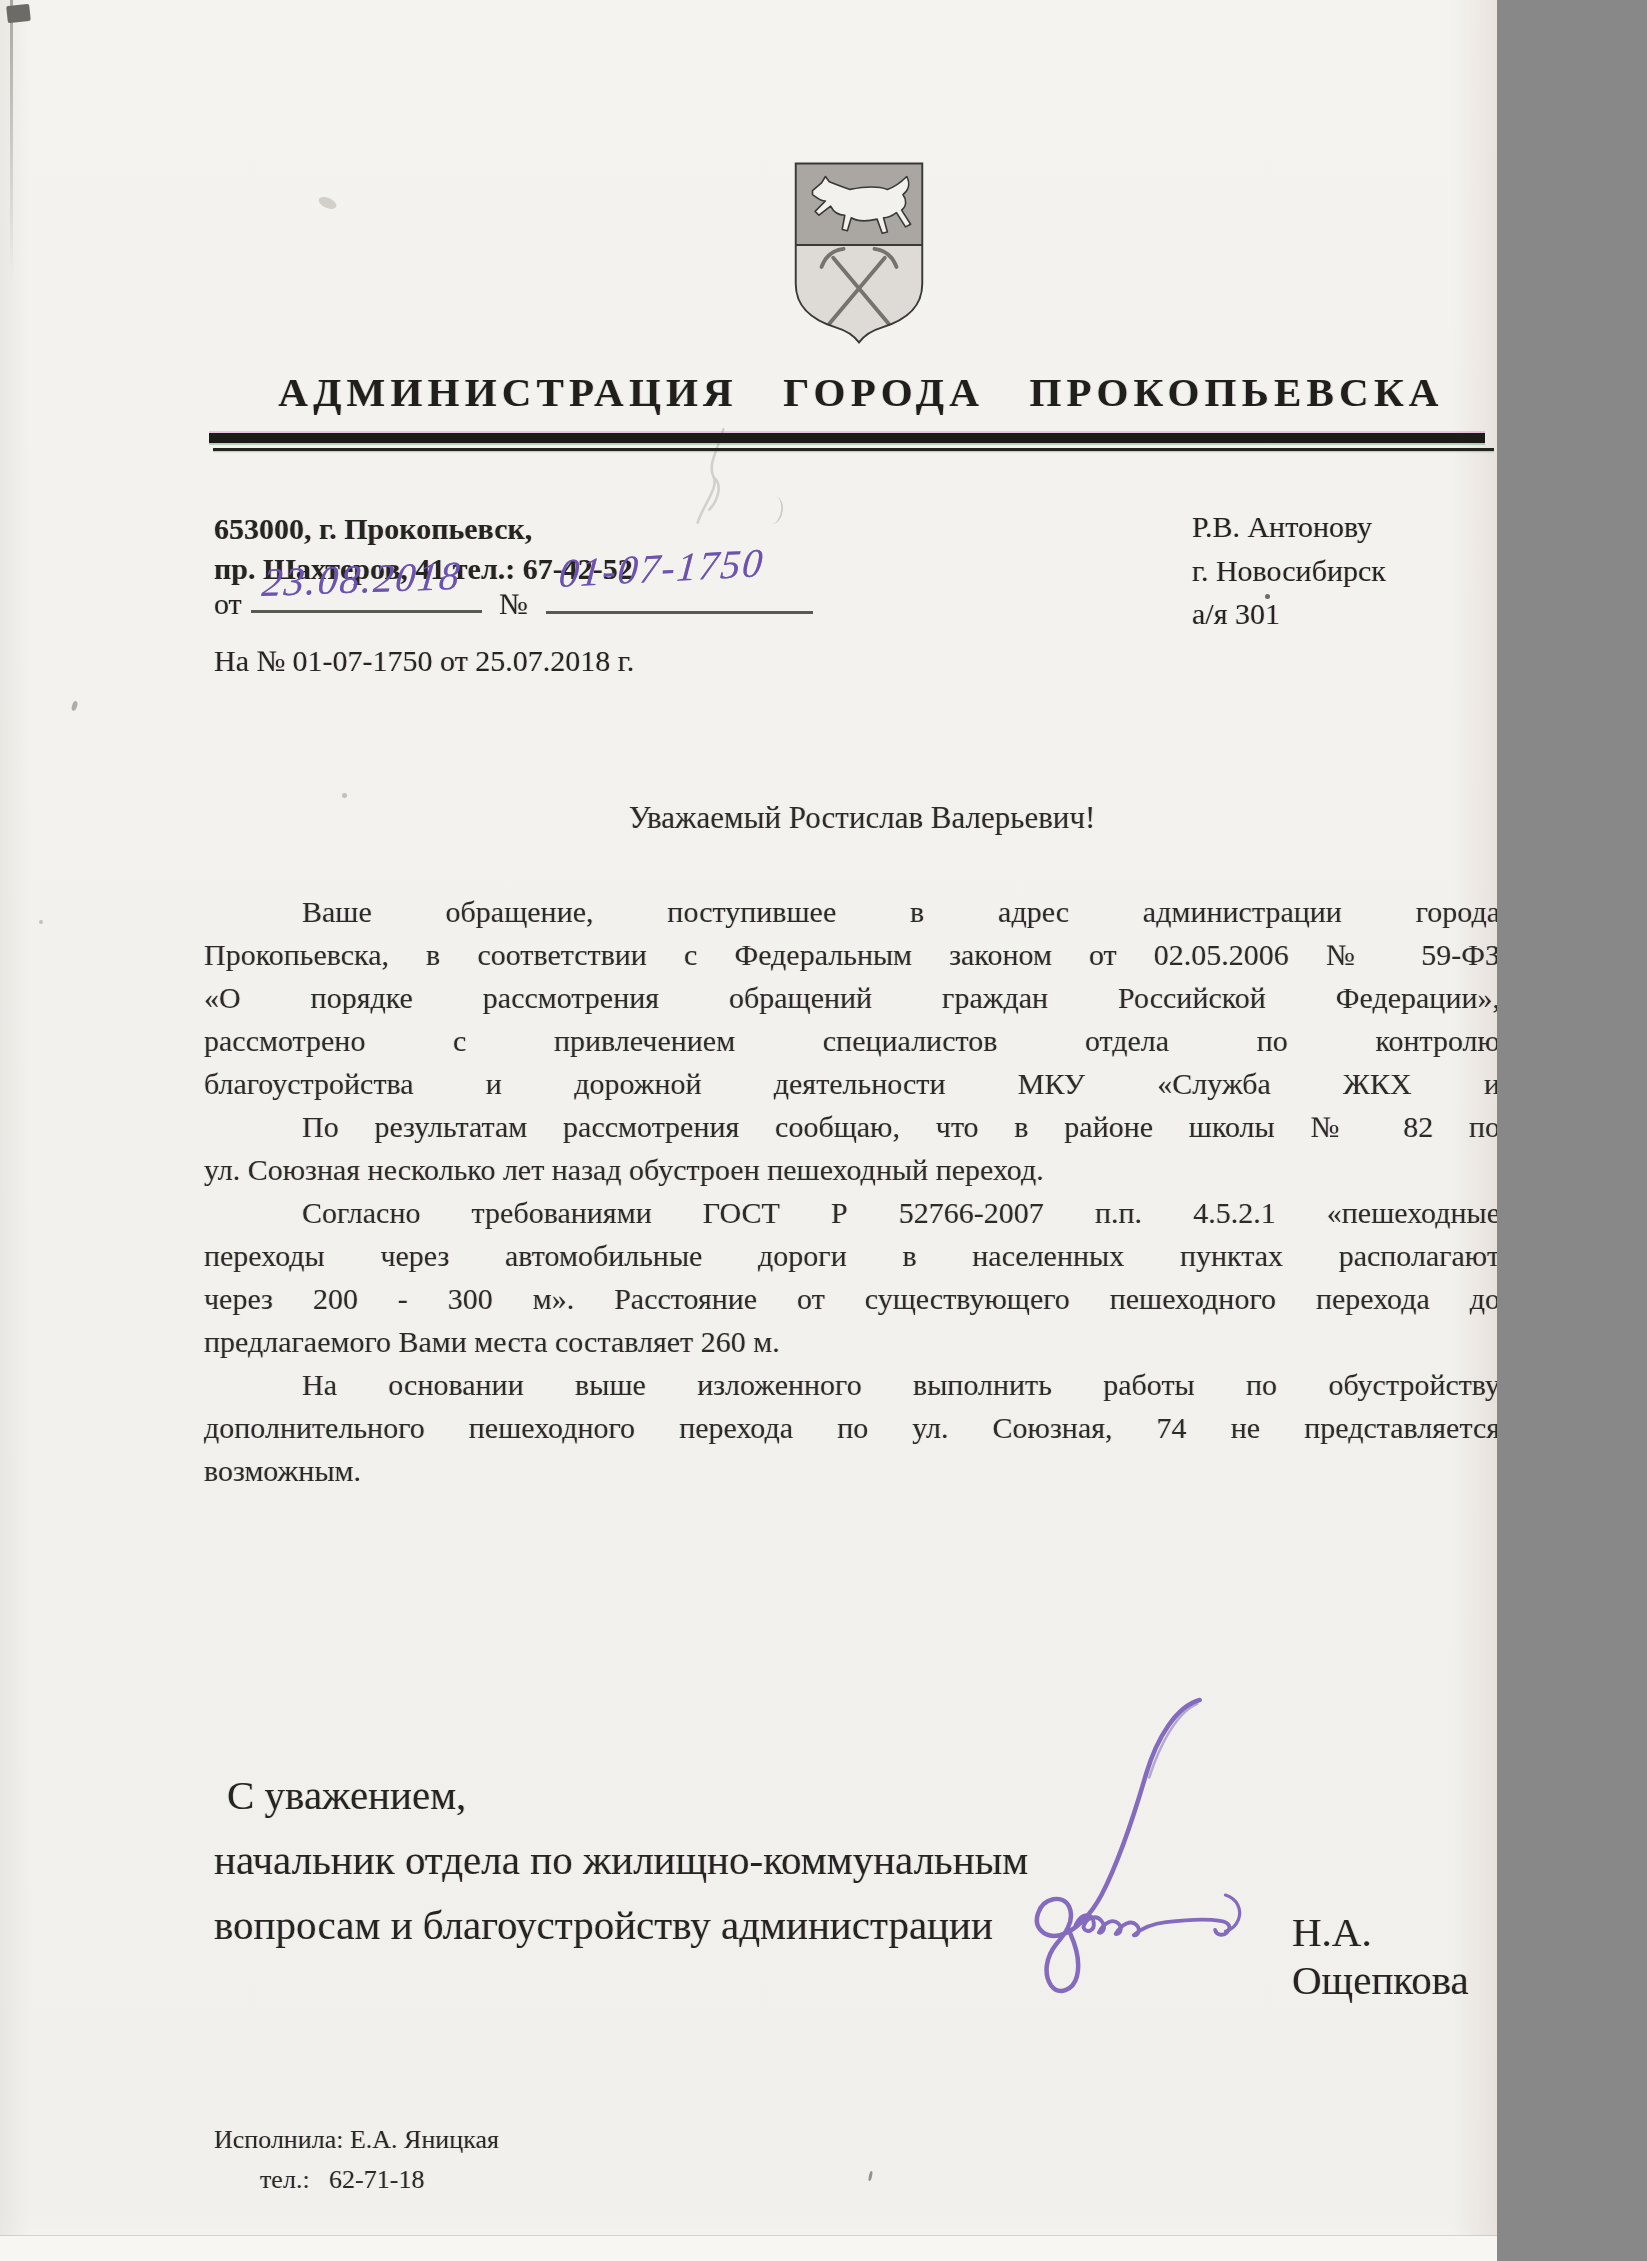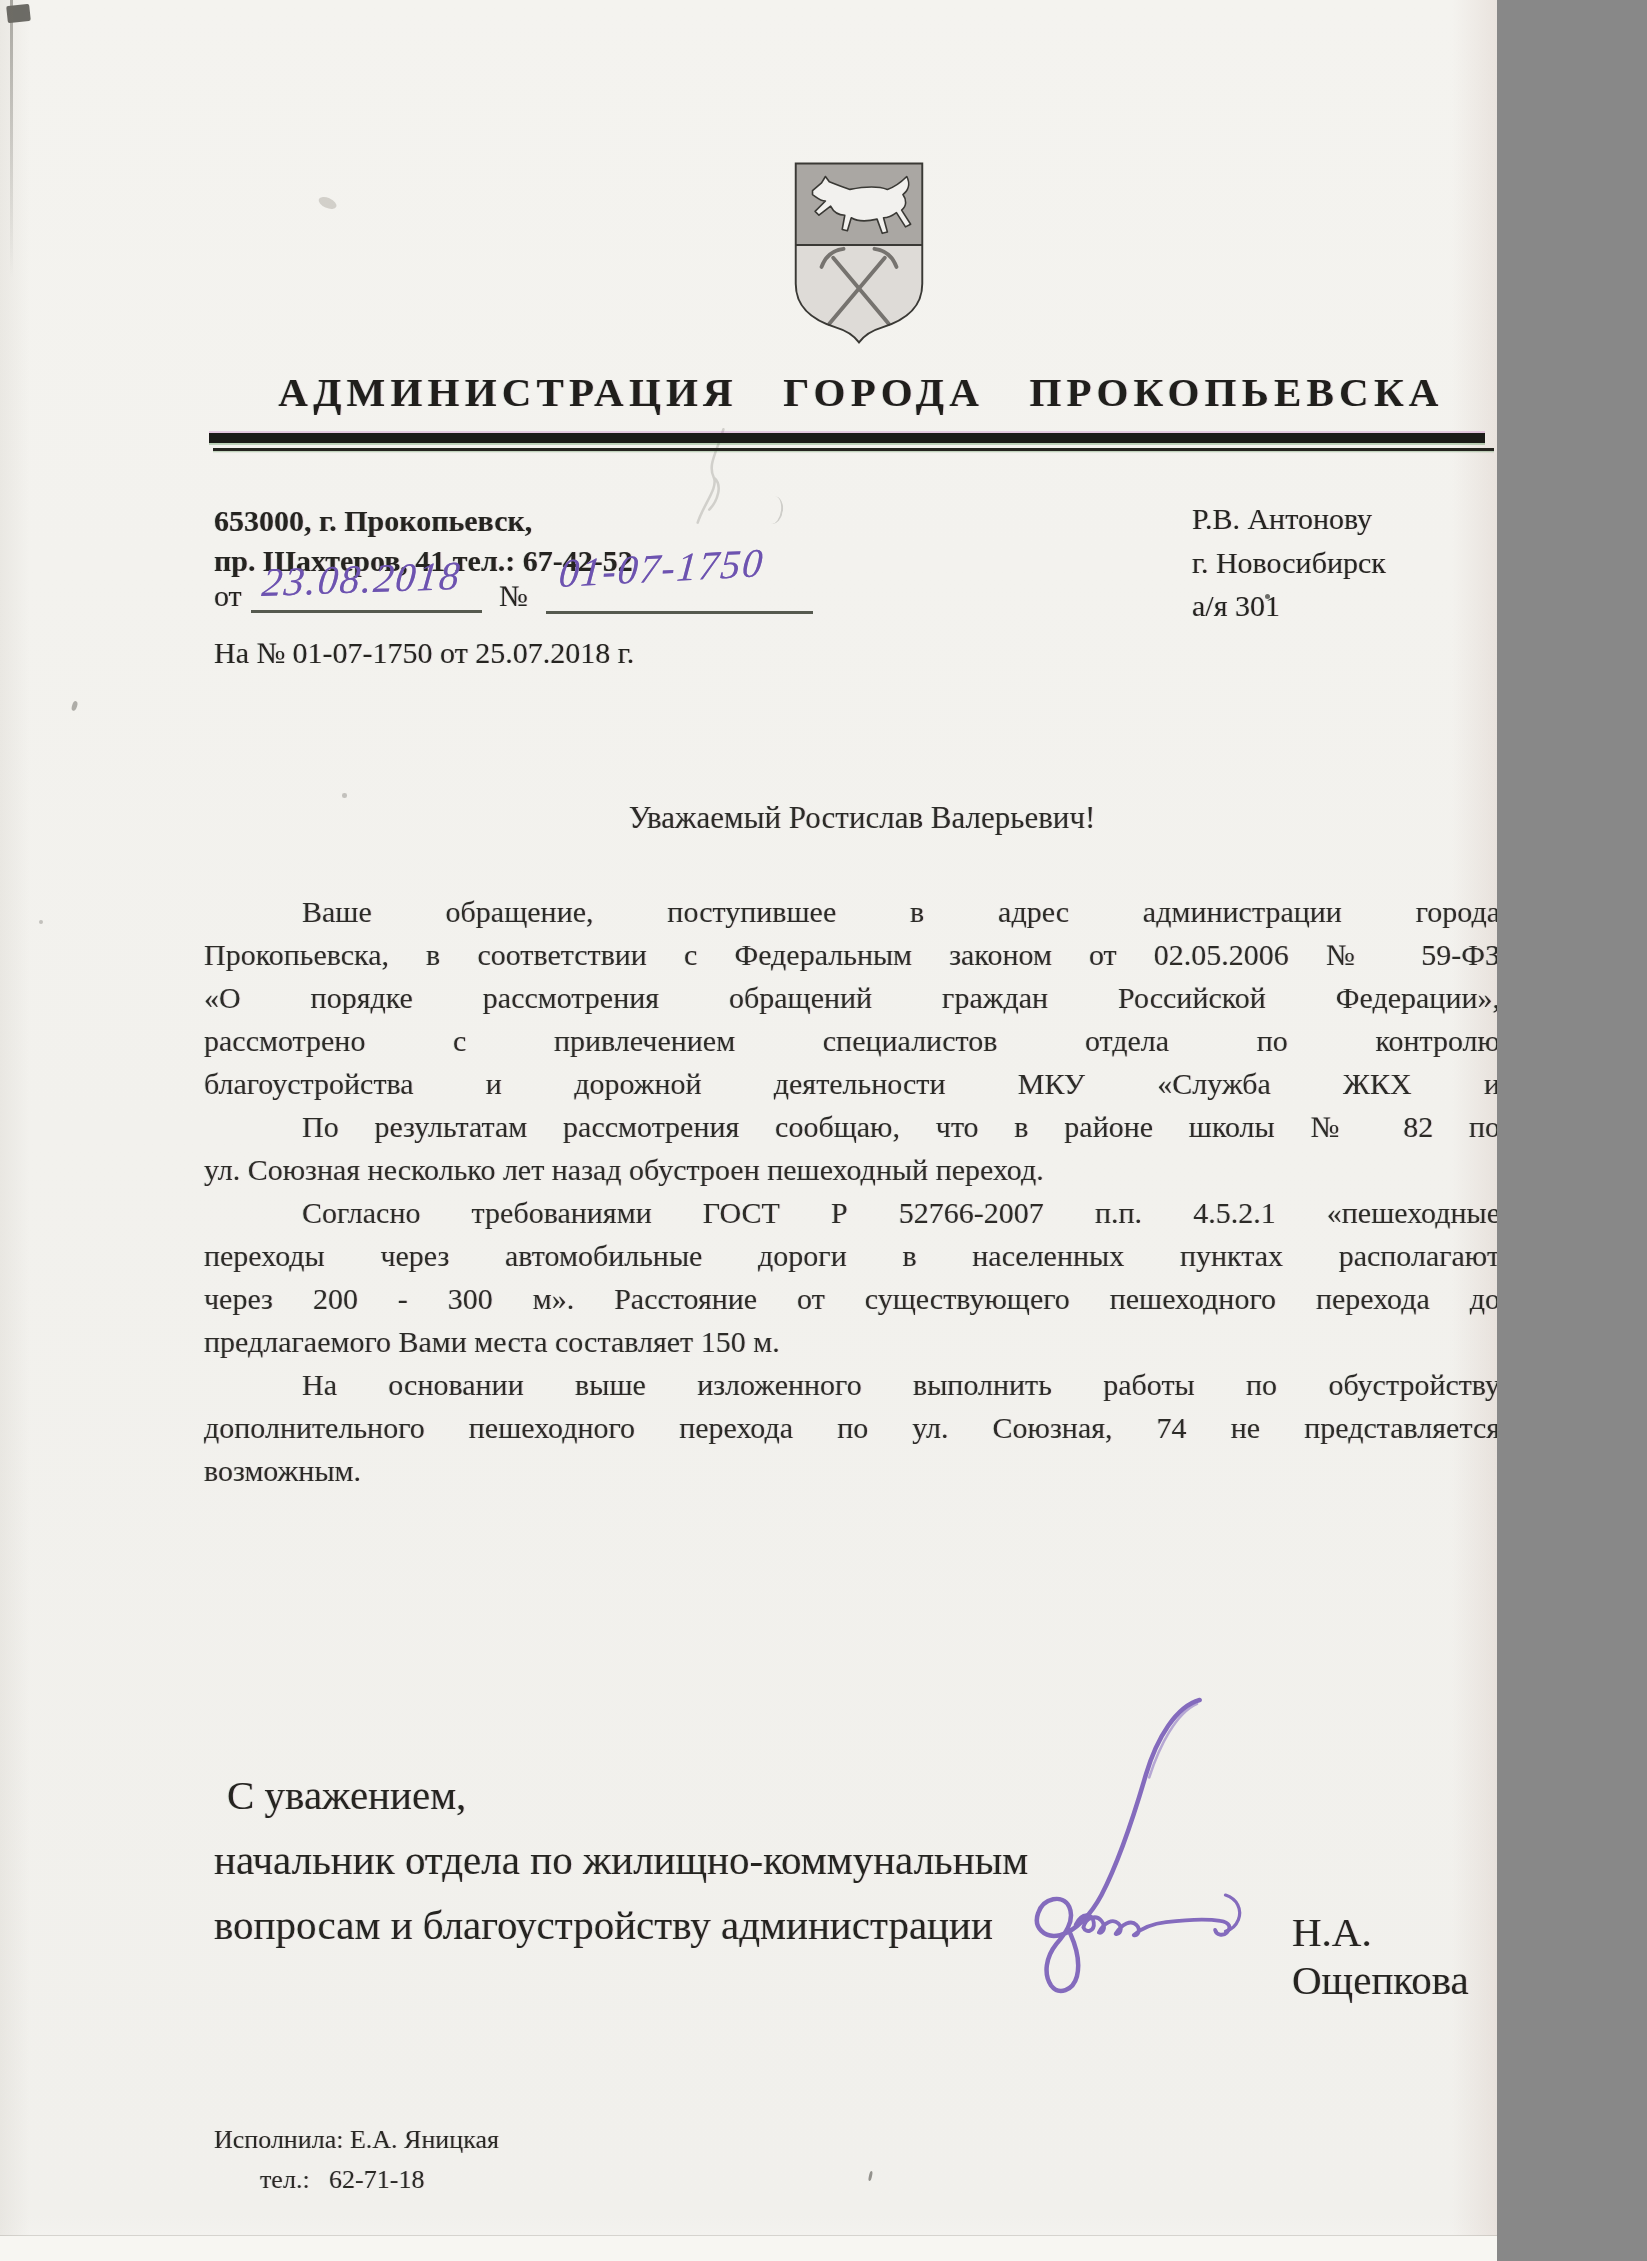--- a/index.html
+++ b/index.html
@@ -18,21 +18,21 @@
 
   .org-title{
     left:213px;top:368px;width:1296px;text-align:center;white-space:nowrap;
     font-size:41px;font-weight:700;letter-spacing:5.2px;word-spacing:30px;color:#201f1c;
   }
   .rule-thick{left:209px;top:433px;width:1276px;height:9.7px;background:#1b1b18;
     box-shadow:0 -1.9px 0 rgba(185,85,185,.28), 0 1.9px 0 rgba(60,130,60,.32);}
   .rule-thin{left:213px;top:448px;width:1281px;height:2.6px;background:#24241f;
     box-shadow:0 1.3px 0 rgba(60,130,60,.28);}
 
-  .addr{font-size:30px;line-height:34px;color:#252420;}
+  .addr{font-size:30px;line-height:34px;color:#252420;margin-top:8px;}
   .hw{
     font-size:40px;font-style:italic;color:#6d53b0;white-space:nowrap;
     letter-spacing:1.9px;text-shadow:0 0 0.6px rgba(109,83,176,.55);
     transform-origin:left bottom;
   }
   .hw-underline{height:2.6px;background:#3a3f33;opacity:.85;}
 
   .body-line{
     width:1296px;height:43px;line-height:43px;font-size:30px;
     text-align:justify;text-align-last:justify;white-space:nowrap0;
@@ -106,21 +106,21 @@
     <div class="body-line first chroma">Ваше обращение, поступившее в адрес администрации города</div>
     <div class="body-line chroma">Прокопьевска, в соответствии с Федеральным законом от 02.05.2006 № 59-ФЗ</div>
     <div class="body-line chroma">«О порядке рассмотрения обращений граждан Российской Федерации»,</div>
     <div class="body-line chroma">рассмотрено с привлечением специалистов отдела по контролю</div>
     <div class="body-line chroma">благоустройства и дорожной деятельности МКУ «Служба ЖКХ и</div>
     <div class="body-line first chroma">По результатам рассмотрения сообщаю, что в районе школы № 82 по</div>
     <div class="body-line end chroma">ул. Союзная несколько лет назад обустроен пешеходный переход.</div>
     <div class="body-line first chroma">Согласно требованиями ГОСТ Р 52766-2007 п.п. 4.5.2.1 «пешеходные</div>
     <div class="body-line chroma">переходы через автомобильные дороги в населенных пунктах располагают</div>
     <div class="body-line chroma">через 200 - 300 м». Расстояние от существующего пешеходного перехода до</div>
-    <div class="body-line end chroma">предлагаемого Вами места составляет 150 м.</div>
+    <div class="body-line end chroma">предлагаемого Вами места составляет 260 м.</div>
     <div class="body-line first chroma">На основании выше изложенного выполнить работы по обустройству</div>
     <div class="body-line chroma">дополнительного пешеходного перехода по ул. Союзная, 74 не представляется</div>
     <div class="body-line end chroma">возможным.</div>
   </div>
 
   <div class="abs closing chroma" style="left:227px;top:1771px;">С уважением,</div>
   <div class="abs closing chroma" style="left:214px;top:1836px;">начальник отдела по жилищно-коммунальным</div>
   <div class="abs closing chroma" style="left:214px;top:1901px;font-family:Liberation Serif, serif;">вопросам и благоустройству администрации</div>
   <div class="abs closing chroma" style="left:1292px;top:1901px;margin-top:7px;">Н.А. Ощепкова</div>
 

